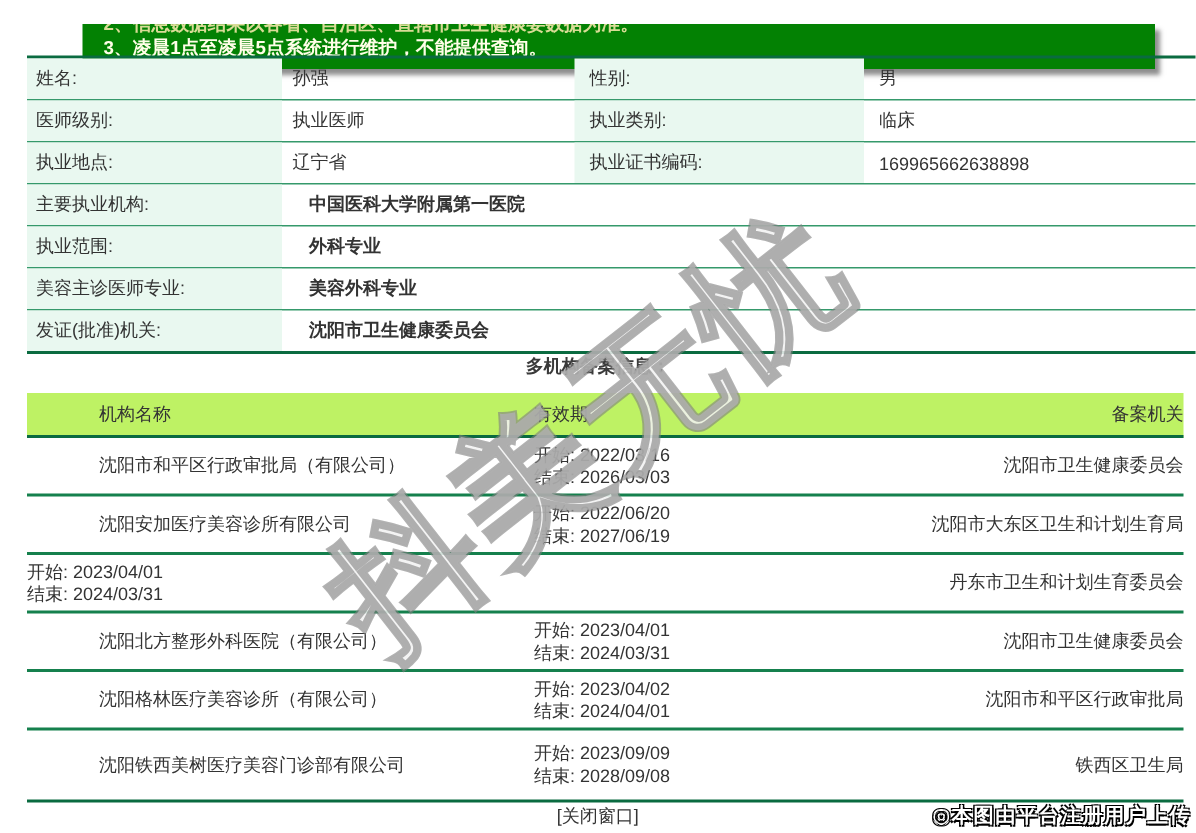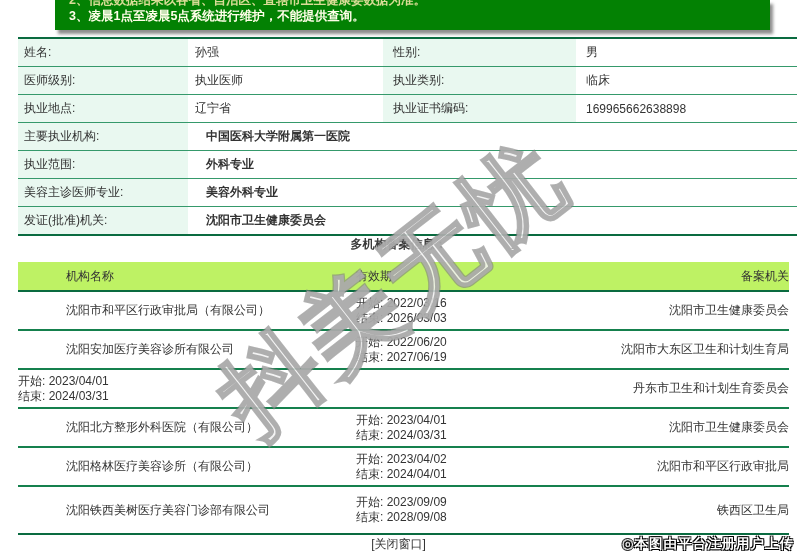--- a/index.html
+++ b/index.html
@@ -5,21 +5,21 @@
   html,body{margin:0;padding:0;}
   body{
     width:797px;height:555px;position:relative;overflow:hidden;
     background:#ffffff;
     font-family:"Liberation Sans","DejaVu Sans",sans-serif;
     color:#333;
   }
 
   
   .banner{
-    position:absolute;left:55px;top:0;width:715px;height:30px;
+    position:absolute;left:55px;top:16px;width:715px;height:30px;
     background:#038103;overflow:hidden;
     box-shadow:3px 4px 3px rgba(50,50,50,0.55);
   }
   .banner-inner{
     position:absolute;left:14px;top:-7px;
     font-size:12.5px;font-weight:bold;line-height:15.5px;white-space:nowrap;
   }
   .banner-line1{color:#d9dc96;}
   .banner-line2{color:#fffee8;}
 

